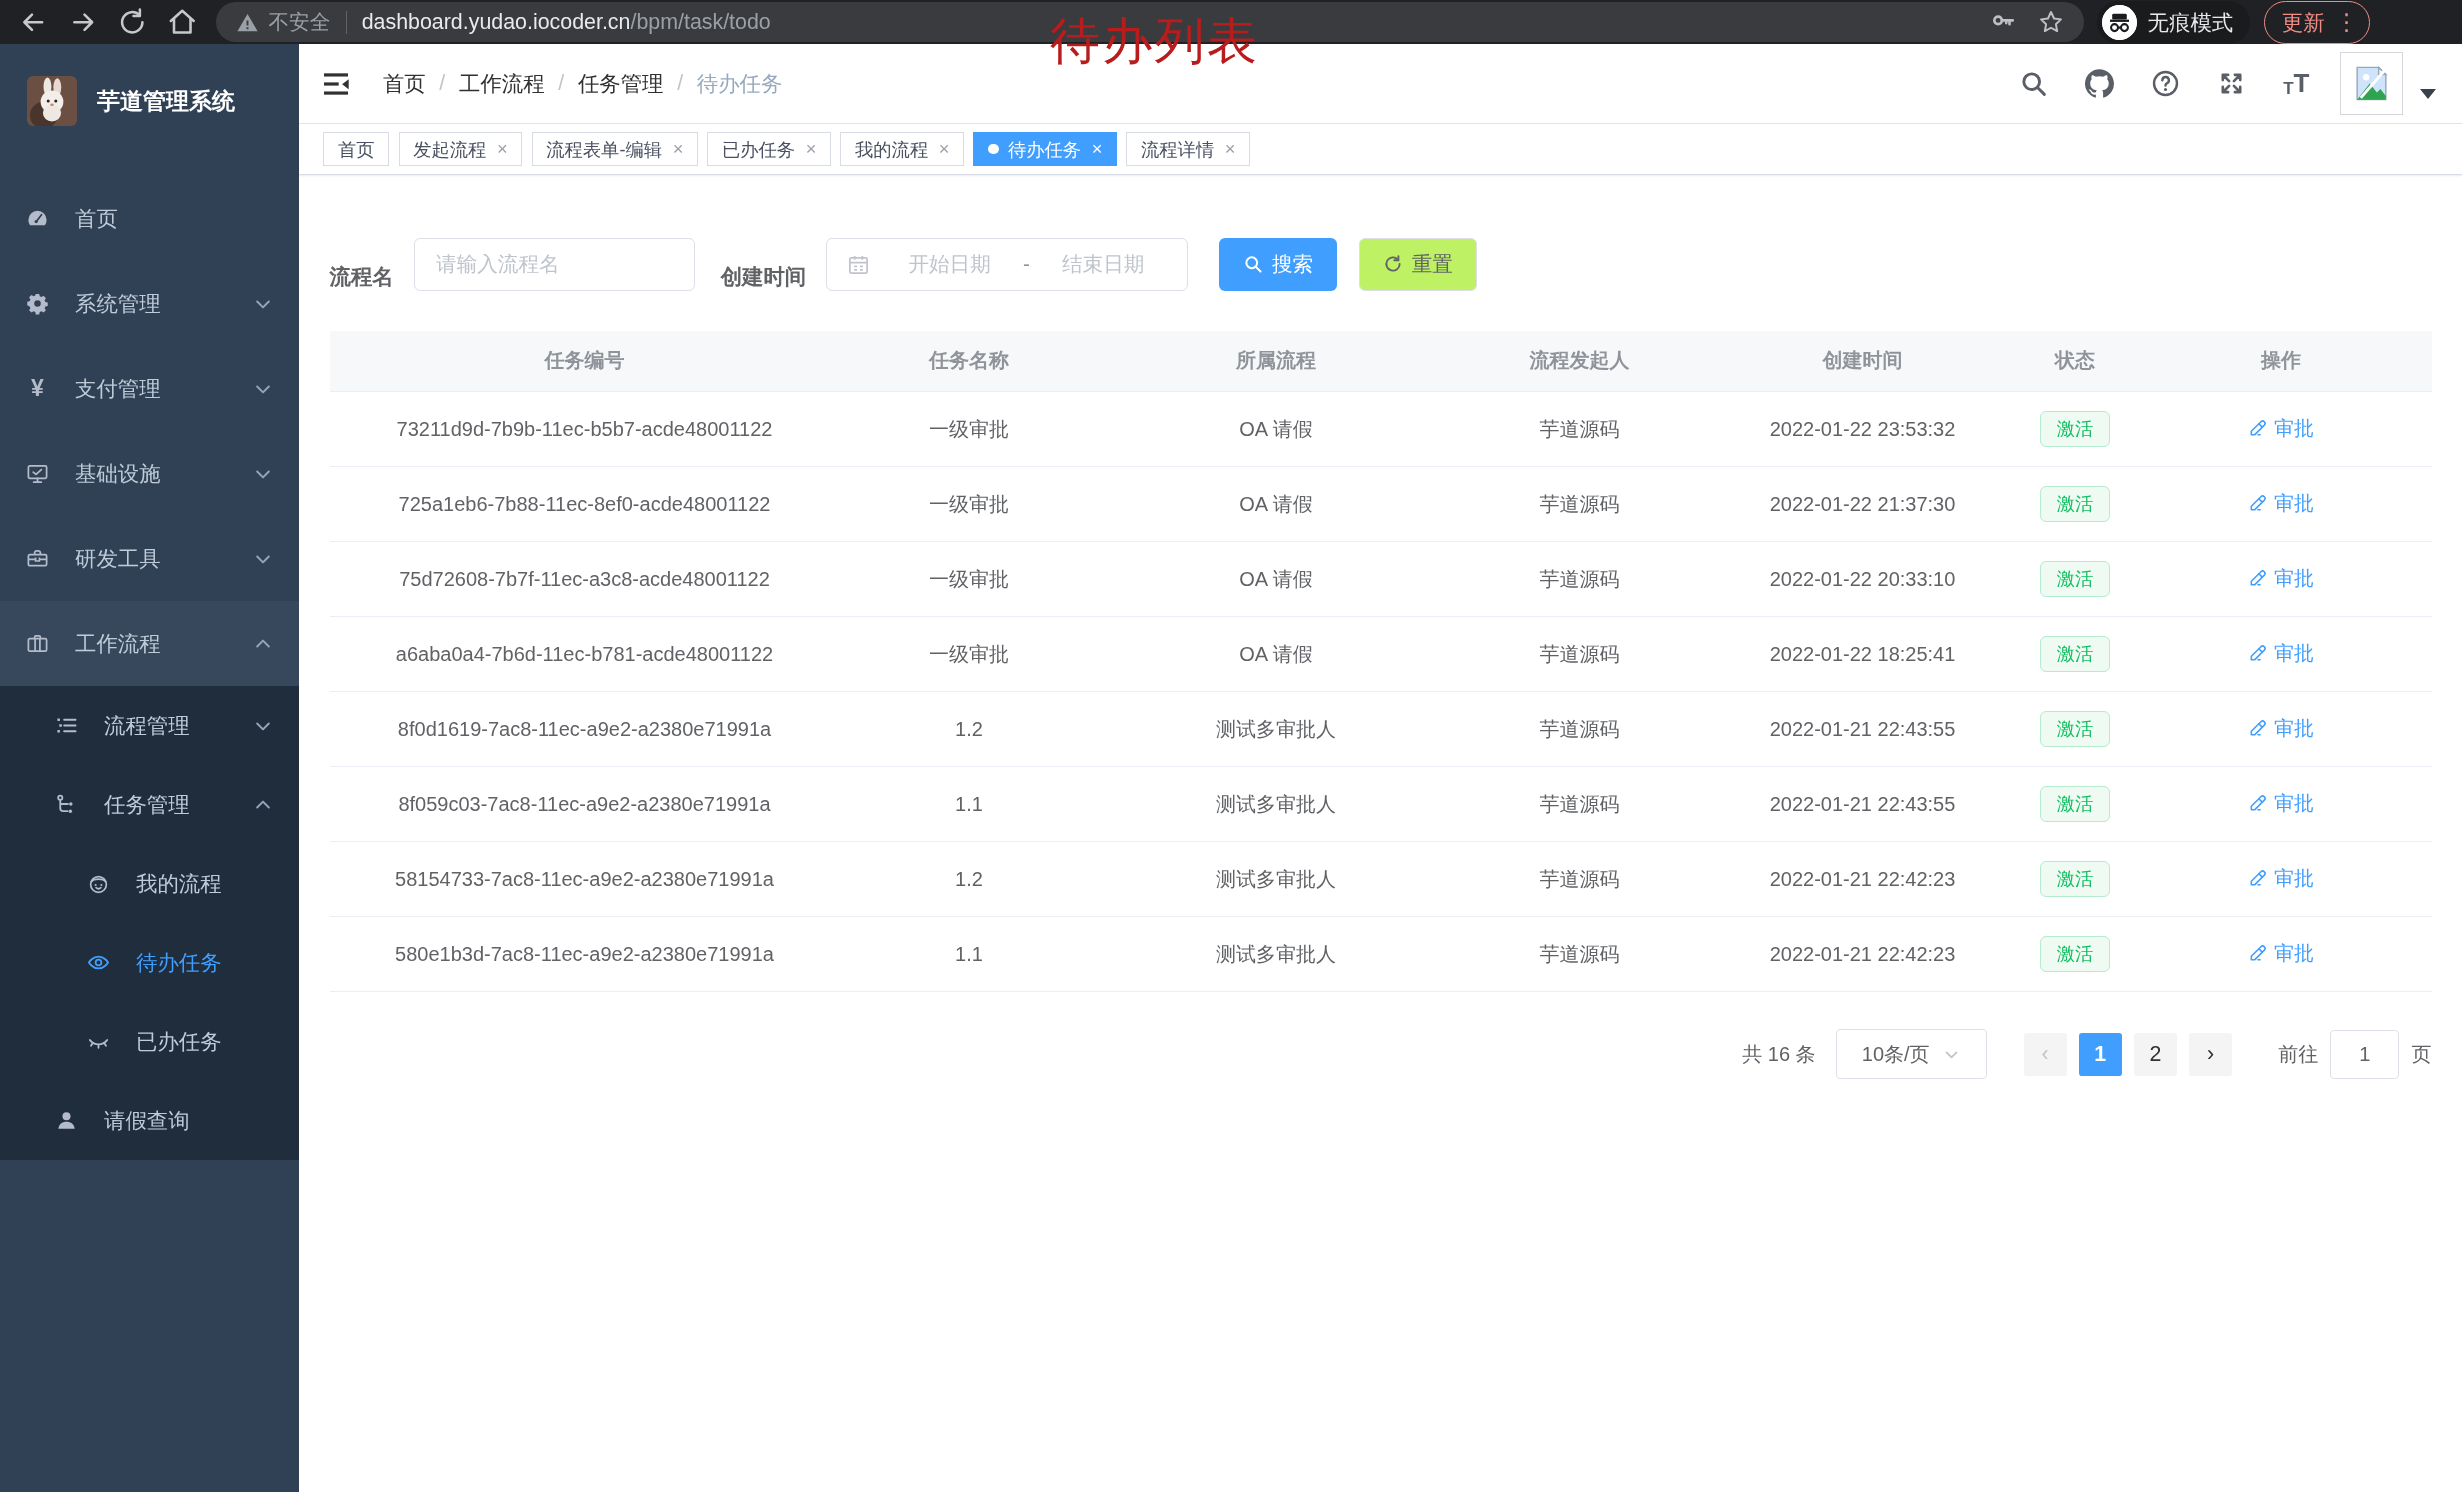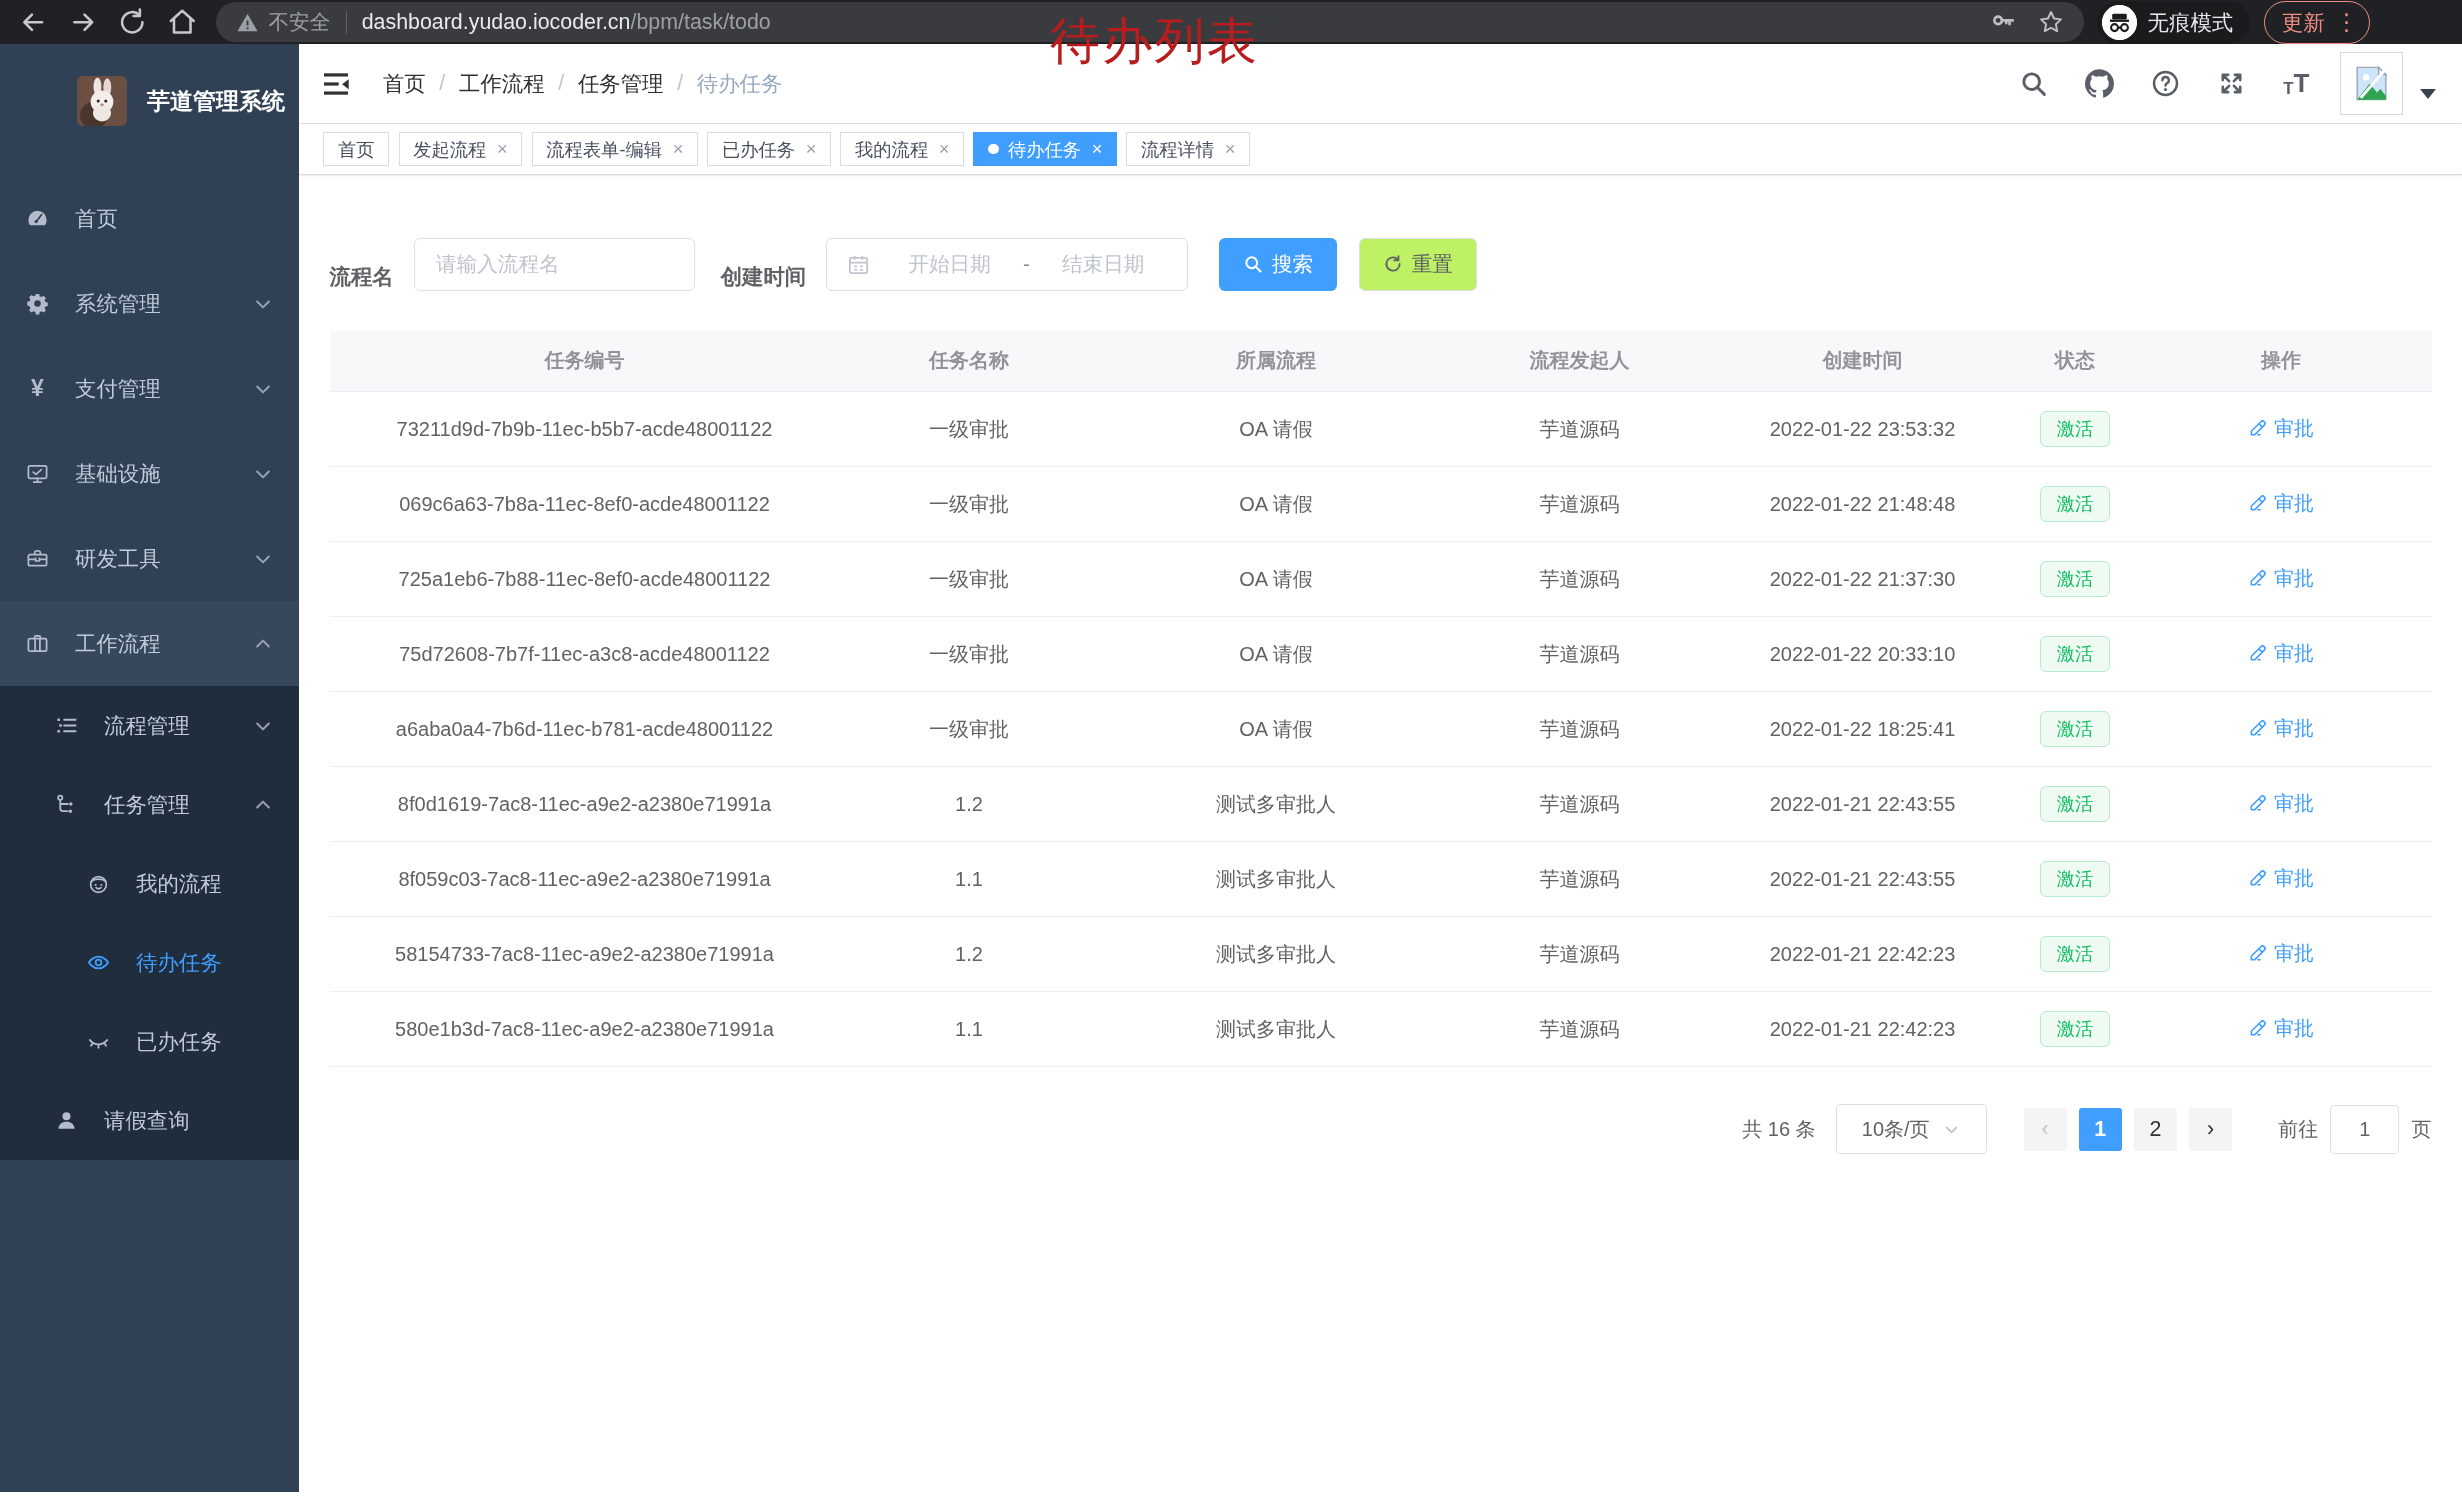--- a/index.html
+++ b/index.html
@@ -45,21 +45,21 @@
     display:flex;align-items:center;padding:0 10.7px 0 17px;margin-left:13.7px;font-size:21.4px;flex:0 0 auto;}
   .updatebtn .dots{font-size:23px;margin-left:10.7px;letter-spacing:0;}
 
   
   .annotation{position:absolute;left:1050px;top:13.7px;font-size:50px;line-height:1.1;
     color:#b91c1c;z-index:50;font-weight:500;letter-spacing:2.3px;}
 
   
   .app{display:flex;height:1448px;}
   .sidebar{width:299px;background:var(--sidebar-bg);flex:0 0 auto;position:relative;}
-  .logo-row{height:114px;display:flex;align-items:center;padding-left:77px;}
+  .logo-row{height:114px;display:flex;align-items:center;padding-left:27px;}
   .logo-img{width:50px;height:50px;border-radius:6.1px;overflow:hidden;flex:0 0 auto;}
   .logo-title{color:#fff;font-size:23px;font-weight:bold;margin-left:20px;}
   .menu{margin-top:18.3px;}
   .menu-item{position:relative;display:flex;align-items:center;color:var(--sidebar-text);
     font-size:21.4px;cursor:pointer;}
   .menu-item .mi{width:23px;height:23px;color:var(--sidebar-icon);flex:0 0 auto;
     display:flex;align-items:center;justify-content:center;font-size:23px;}
   .menu-item .ml{margin-left:26px;}
   .menu-item.l1{height:85px;padding-left:26px;}
   .menu-item.l2{height:79px;padding-left:55px;}
@@ -510,37 +510,20 @@
                   <span class="pic">
                     <svg viewBox="0 0 24 24" fill="none" stroke="currentColor" stroke-width="1.9" stroke-linejoin="round">
                       <path d="M4 20h4.2L19.6 8.6a2.9 2.9 0 0 0-4.1-4.1L4 15.9V20z"></path>
                       <path d="M13 6.9l4.1 4.1M12 20h2.5" stroke-linecap="round"></path>
                     </svg>
                   </span>
                   <span>审批</span>
                 </a></td>
             </tr>
             <tr>
-              <td>069c6a63-7b8a-11ec-8ef0-acde48001122</td>
-              <td>一级审批</td>
-              <td>OA 请假</td>
-              <td>芋道源码</td>
-              <td>2022-01-22 21:48:48</td>
-              <td><span class="tag-active">激活</span></td>
-              <td><a class="approve">
-                  <span class="pic">
-                    <svg viewBox="0 0 24 24" fill="none" stroke="currentColor" stroke-width="1.9" stroke-linejoin="round">
-                      <path d="M4 20h4.2L19.6 8.6a2.9 2.9 0 0 0-4.1-4.1L4 15.9V20z"></path>
-                      <path d="M13 6.9l4.1 4.1M12 20h2.5" stroke-linecap="round"></path>
-                    </svg>
-                  </span>
-                  <span>审批</span>
-                </a></td>
-            </tr>
-            <tr>
               <td>725a1eb6-7b88-11ec-8ef0-acde48001122</td>
               <td>一级审批</td>
               <td>OA 请假</td>
               <td>芋道源码</td>
               <td>2022-01-22 21:37:30</td>
               <td><span class="tag-active">激活</span></td>
               <td><a class="approve">
                   <span class="pic">
                     <svg viewBox="0 0 24 24" fill="none" stroke="currentColor" stroke-width="1.9" stroke-linejoin="round">
                       <path d="M4 20h4.2L19.6 8.6a2.9 2.9 0 0 0-4.1-4.1L4 15.9V20z"></path>

